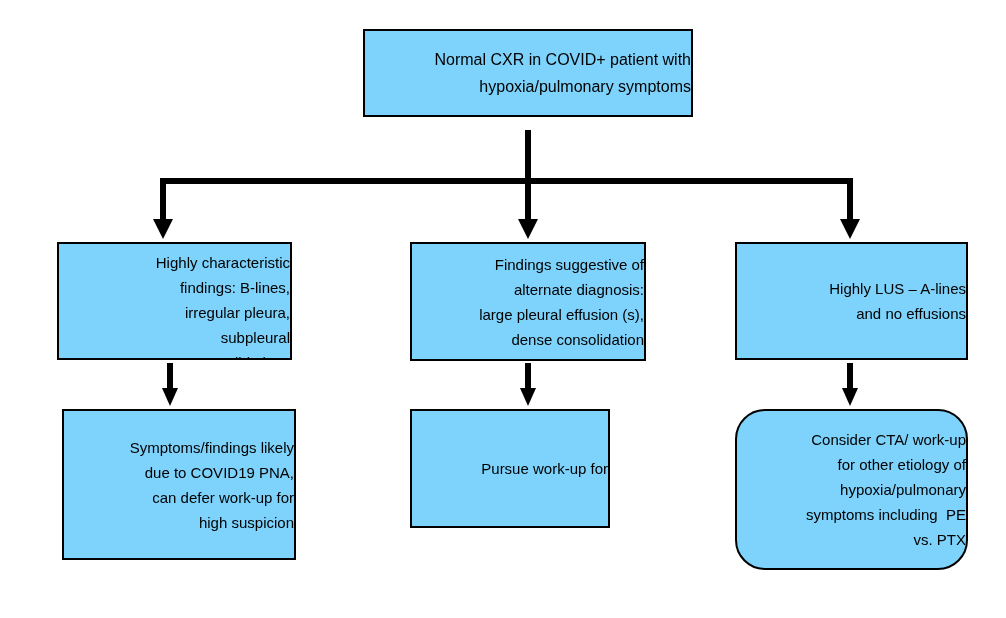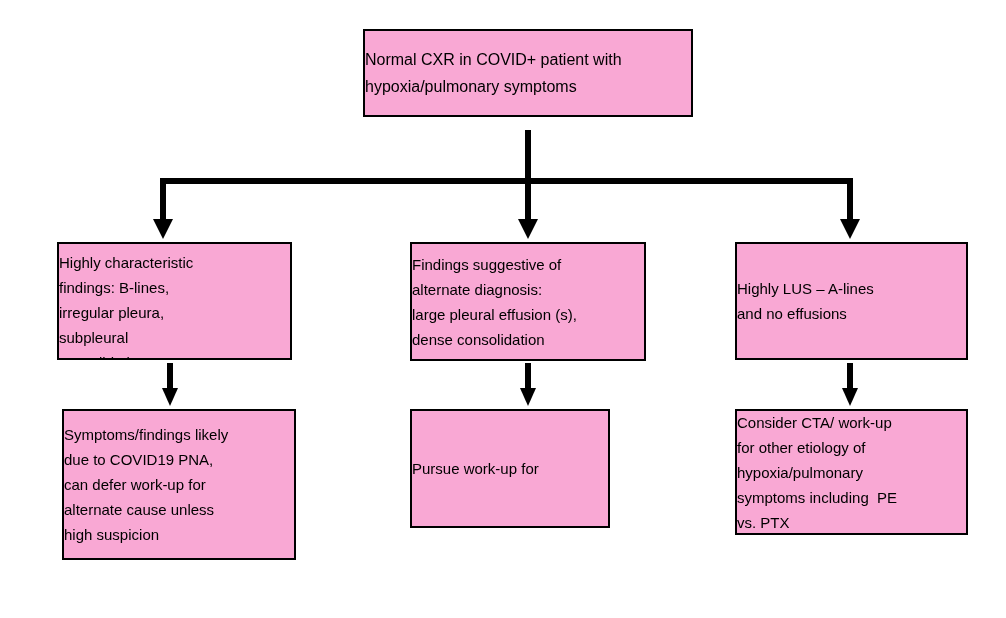--- a/index.html
+++ b/index.html
@@ -9,26 +9,26 @@
     font-family:"Liberation Sans",sans-serif;
     position:relative;
     color:#000000;
   }
   .canvas{position:absolute;inset:0;}
   svg.connectors{position:absolute;left:0;top:0;width:1006px;height:618px;}
   .box{
     position:absolute;
     box-sizing:border-box;
     border:2px solid #000000;
-    background:#f9a8d4;
+    background:#7dd3fc;
     display:flex;
     flex-direction:column;
     justify-content:center;
     align-items:center;
-    text-align:left;
+    text-align:right;
     overflow:hidden;
     font-size:15px;
     line-height:25px;
   }
   .box.root{font-size:16px;line-height:27px;}
   .box.top-align{justify-content:flex-start;padding-top:6px;}
   .tl{white-space:pre-wrap;width:100%;}
 </style>
 </head>
 <body>
@@ -79,29 +79,28 @@
 
   <div class="box" style="left:735px;top:242px;width:233px;height:118px;">
     <div class="tl">Highly LUS – A-lines</div>
     <div class="tl">and no effusions</div>
   </div>
 
   <div class="box" style="left:62px;top:409px;width:234px;height:151px;">
     <div class="tl">Symptoms/findings likely</div>
     <div class="tl">due to COVID19 PNA,</div>
     <div class="tl">can defer work-up for</div>
-    <div class="tl">alternate cause unless</div>
     <div class="tl">high suspicion</div>
   </div>
 
   <div class="box" style="left:410px;top:409px;width:200px;height:119px;">
     <div class="tl">Pursue work-up for</div>
   </div>
 
-  <div class="box" style="left:735px;top:409px;width:233px;height:126px;">
+  <div class="box" style="left:735px;top:409px;width:233px;height:161px;border-radius:30px;">
     <div class="tl">Consider CTA/ work-up</div>
     <div class="tl">for other etiology of</div>
     <div class="tl">hypoxia/pulmonary</div>
     <div class="tl">symptoms including  PE</div>
     <div class="tl">vs. PTX</div>
   </div>
 
 </div>
 
 </body></html>

